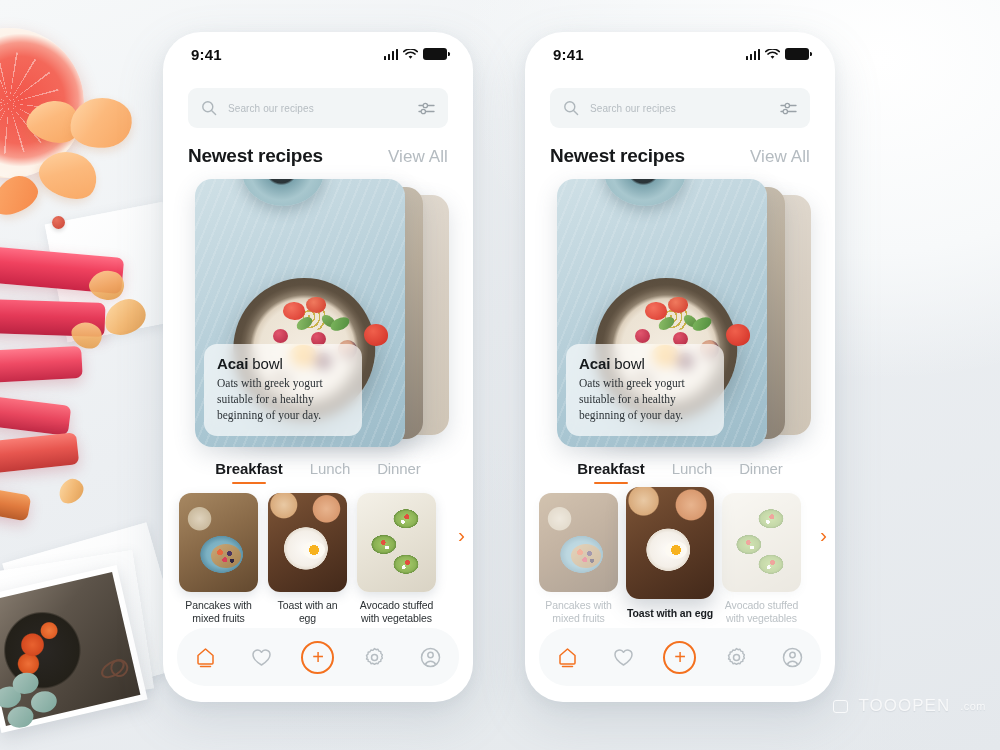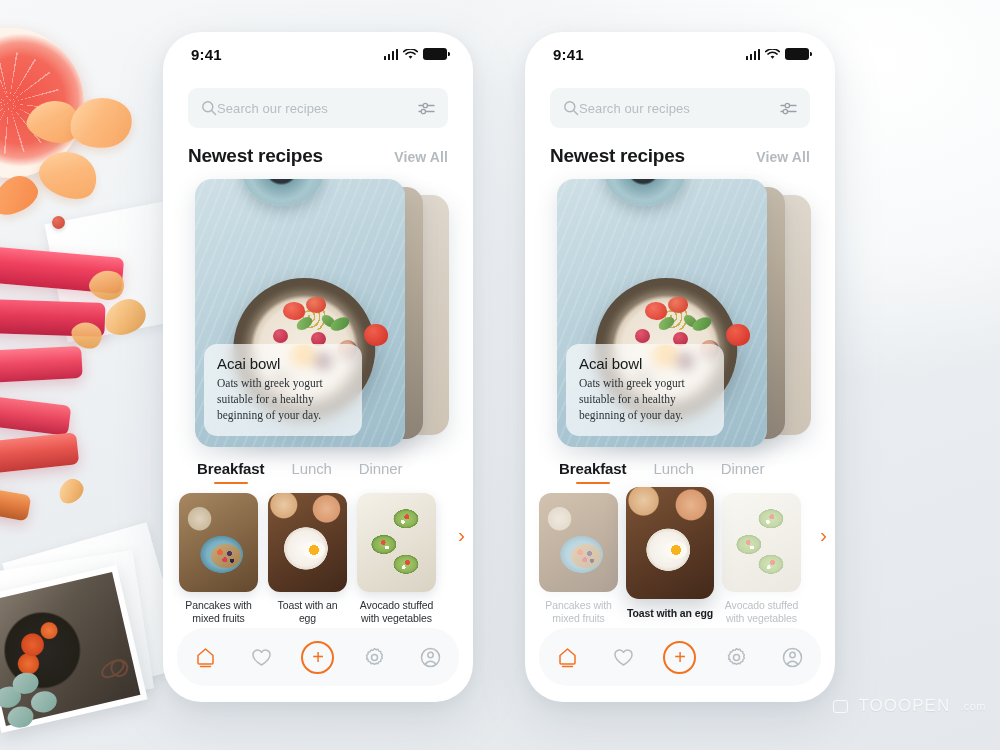--- a/index.html
+++ b/index.html
@@ -176,30 +176,30 @@
     background:#111; border-radius: 0 1.5px 1.5px 0;
   }
 
   
   .search-wrap { padding: 12px 25px 0; flex: none; }
   .searchbar {
     height: 40px; background: #f2f5f6; border-radius: 9px;
     display: flex; align-items: center; padding: 0 13px;
   }
   .search-input-text {
-    flex: 1; font-size: 13px; color: #b6bdc2; letter-spacing: .1px;
+    flex: 1; margin-left: 11px; font-size: 10px; color: #b6bdc2; letter-spacing: .1px;
   }
 
   
   .section-head {
     display: flex; align-items: baseline; justify-content: space-between;
     padding: 17px 25px 0; flex: none;
   }
   .section-title { font-size: 19px; font-weight: 700; color: #16181a; letter-spacing: -.25px; }
-  .view-all { font-size: 14px; color: #b4bbc0; letter-spacing: .1px; font-weight: bold; }
+  .view-all { font-size: 17px; color: #b4bbc0; letter-spacing: .1px; }
 
   
   .hero-area { position: relative; height: 275px; margin: 12px 0 0; flex: none; }
   .hero-card {
     position: absolute; border-radius: 17px; overflow: hidden;
     box-shadow: 0 8px 22px rgba(80,95,110,.18);
   }
   .hero-back2 {
     left: 88px; top: 16px; width: 198px; height: 240px;
     background: linear-gradient(150deg, #e9e3da 0%, #d8cfc3 55%, #cfc5b6 100%);
@@ -287,29 +287,29 @@
   
   .hero-label {
     position: absolute; left: 9px; bottom: 11px;
     width: 158px;
     background: rgba(255,255,255,.66);
     backdrop-filter: blur(6px);
     border-radius: 13px;
     padding: 11px 13px 12px;
   }
   .hero-title { font-size: 15px; color: #15191c; margin-bottom: 4px; letter-spacing: -.1px; }
-  .hero-title b { font-weight: 400; }
+  .hero-title b { font-weight: 700; }
   .hero-title span { font-weight: 400; }
   .hero-desc {
     font-family: "Liberation Serif", serif;
     font-size: 11.5px; line-height: 1.38; color: #2c3236;
   }
 
   
-  .tabs { display: flex; gap: 27px; padding: 6px 34px 0; flex: none; }
+  .tabs { display: flex; gap: 27px; padding: 6px 34px 0; flex: none; justify-content: center; }
   .tab { position: relative; font-size: 15px; padding-bottom: 7px; letter-spacing: -.1px; }
   .tab.active { color: #17191c; font-weight: 700; }
   .tab.inactive { color: #b3babf; font-weight: 400; }
   .tab.active::after {
     content: ""; position: absolute; left: 0; right: 0; bottom: 0;
     height: 2.5px; background: #f4711f; border-radius: 2px;
     margin: 0 auto; width: 34px;
   }
 
   

